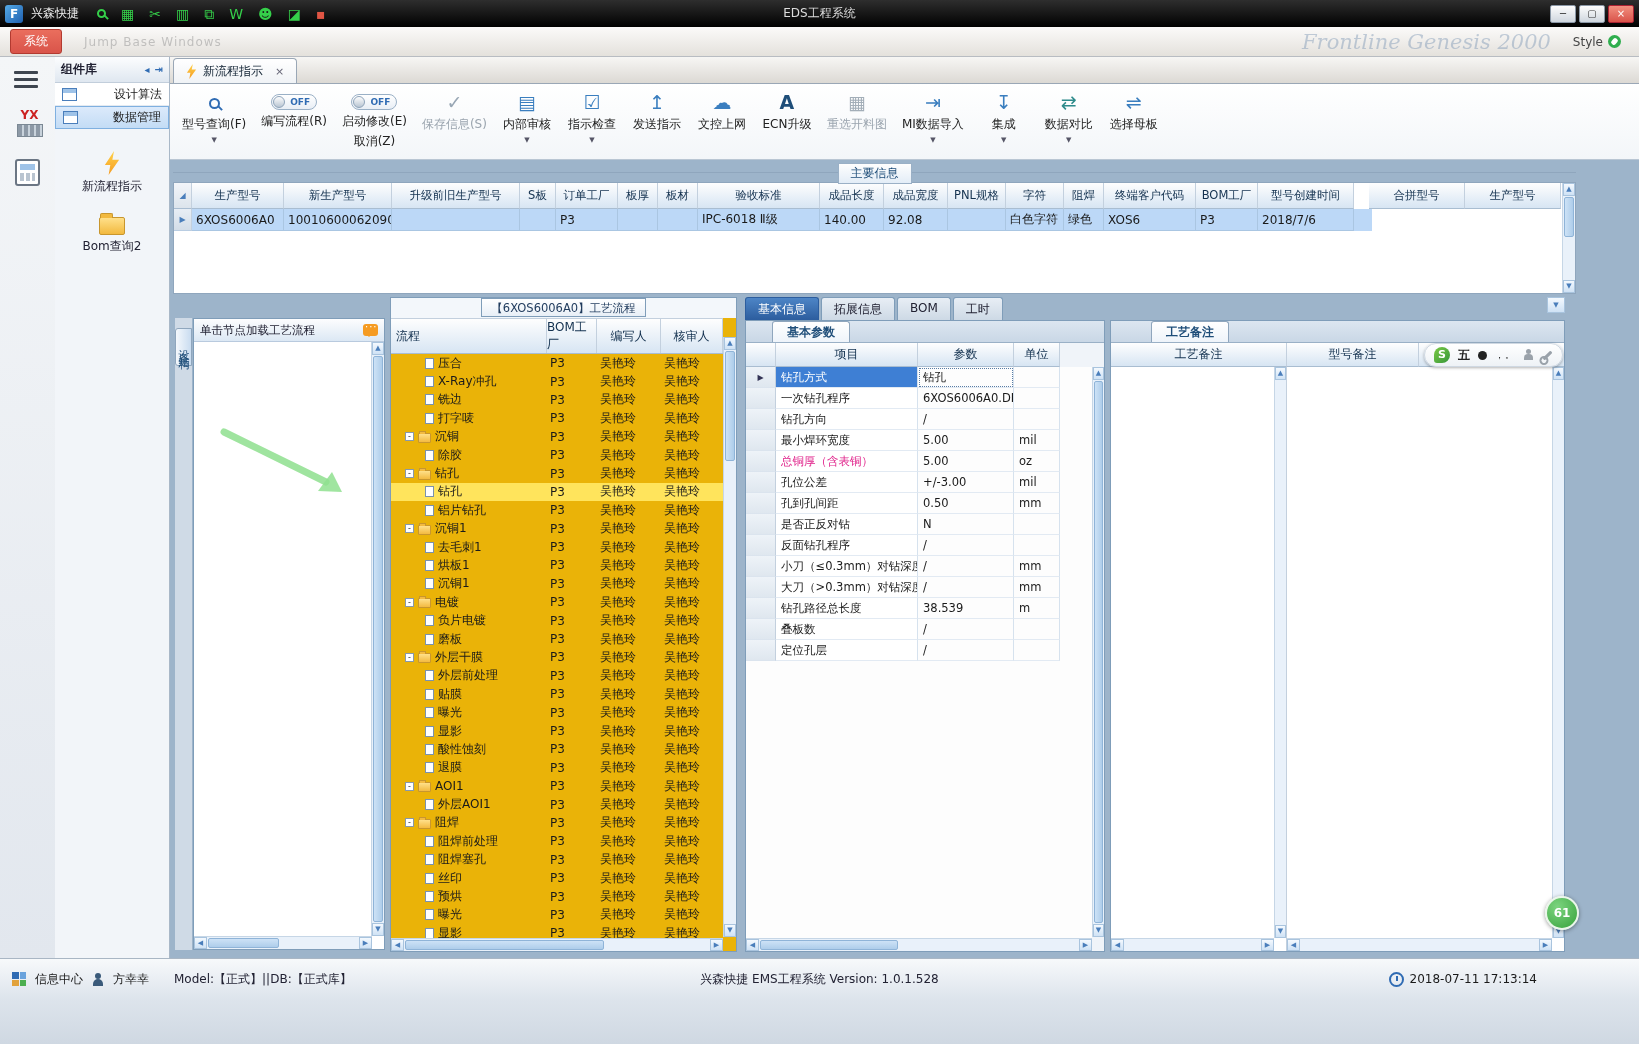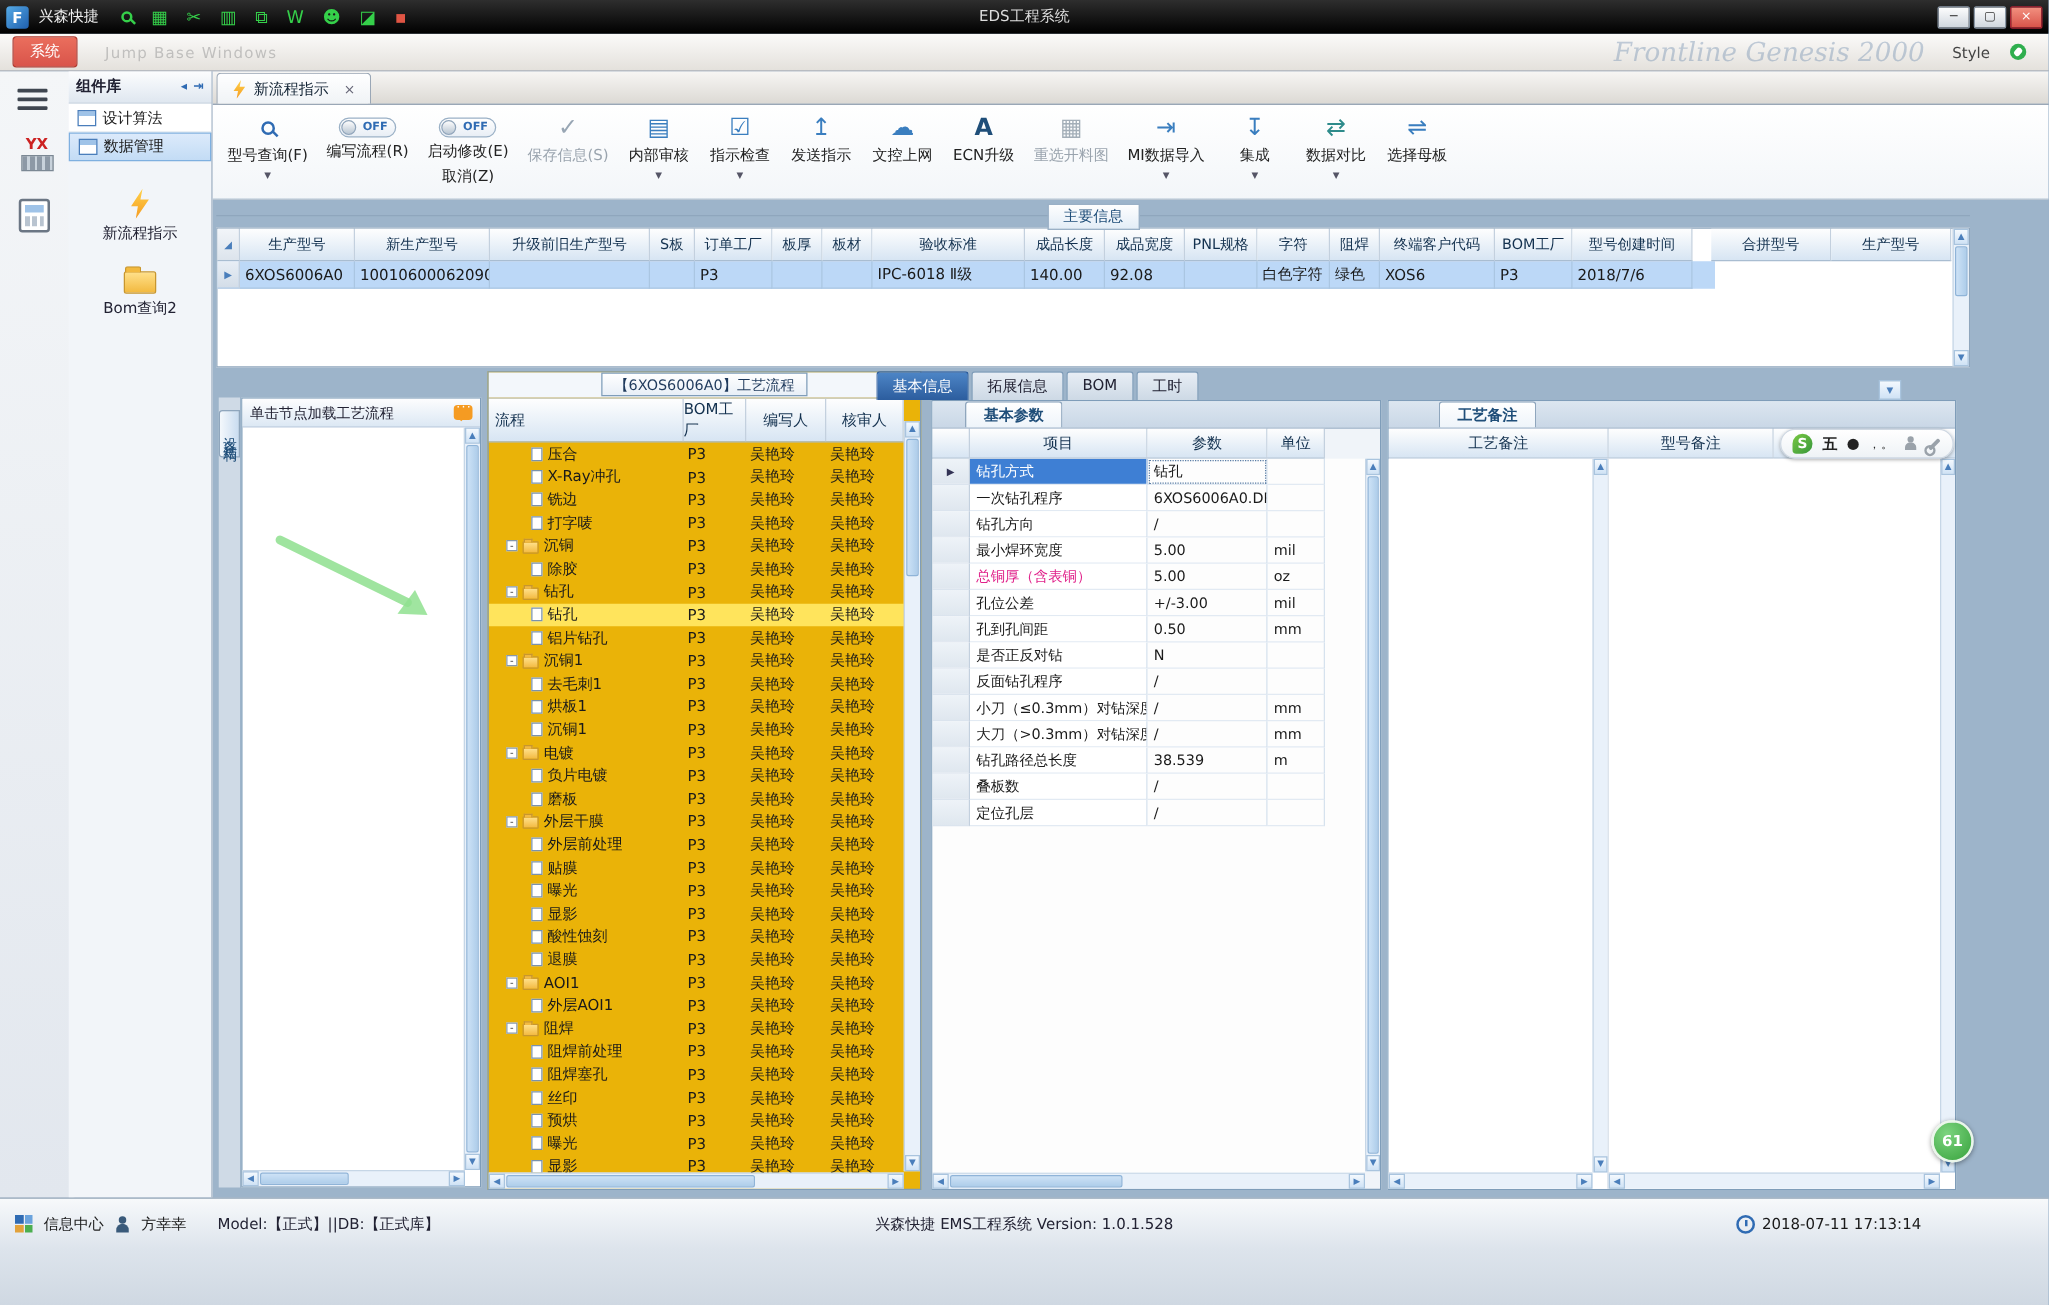--- a/index.html
+++ b/index.html
@@ -19,39 +19,39 @@
 .mag{position:relative;display:inline-block;width:9px;height:9px;border:2px solid currentColor;border-radius:50%;}
 .mag::after{content:'';position:absolute;width:6px;height:2px;background:currentColor;transform:rotate(45deg);right:-5px;bottom:-2px;}
 .green{color:var(--titlebar-icon-green,#35d04a);}
 .blue{color:#2f6bb3;}
 
 
 .menubar{position:absolute;top:27px;width:100%;height:30px;background:linear-gradient(#fbfaf9,#e4e1dc);border-bottom:1px solid #b8bcc2;display:flex;align-items:center;padding:0 10px;gap:22px;z-index:40;}
 .sys-btn{background:linear-gradient(#ea6e5d,var(--system-button-red,#d9544a));color:#fff;padding:3px 13px;border-radius:3px;border:1px solid #b23a30;}
 .faint-menu{color:#9b9b9b;opacity:.55;letter-spacing:1px;}
 .watermark{margin-left:auto;color:#7d97b5;opacity:.45;font-size:21px;font-style:italic;font-family:"DejaVu Serif","Liberation Serif",serif;}
-.style-area{display:flex;align-items:center;gap:16px;color:#444;margin-right:8px;}
+.style-area{display:flex;align-items:center;gap:5px;color:#444;margin-right:8px;}
 .phone-ic{width:13px;height:13px;border-radius:50%;background:#2fae4e;position:relative;}
 .phone-ic::after{content:'';position:absolute;left:4px;top:3px;width:5px;height:7px;border-radius:2px;background:#fff;transform:rotate(40deg);}
 
 
 .left-rail{position:absolute;left:0;top:57px;width:60px;height:901px;background:linear-gradient(#f4f6f8,#e2e7ee);border-right:1px solid #b9c4d0;z-index:30;}
 .burger{margin:14px 0 0 14px;width:24px;}
 .burger i{display:block;height:3px;background:#3f4650;margin:4px 0;border-radius:1px;}
 .yx{margin:20px 0 0 0;text-align:center;color:#c22;font-weight:bold;font-size:12px;}
 .yx-tower{width:26px;height:13px;margin:2px auto 0;background:repeating-linear-gradient(90deg,#8d99a6 0 4px,#c8d2db 4px 6px);border:1px solid #7b8894;}
 .calc-ic{margin:22px 0 0 15px;width:25px;height:27px;border:2px solid #6b7684;border-radius:3px;background:#fff;}
 .calc-ic::before{content:'';display:block;margin:3px;height:6px;background:#9fc3e8;}
 .calc-ic::after{content:'';display:block;margin:0 3px;height:8px;background:repeating-linear-gradient(90deg,#b9c4d0 0 4px,#fff 4px 6px);}
 
 
 .comp-panel{position:absolute;left:55px;top:57px;width:115px;height:901px;background:#f2f5f9;border-right:1px solid #a9b8c8;z-index:30;}
 .comp-header{height:26px;display:flex;align-items:center;padding:0 6px;background:linear-gradient(#fcfdfe,#dfe7f0);border-bottom:1px solid #c2cedb;font-weight:bold;color:#223;}
 .comp-nav{margin-left:auto;color:#2f6bb3;display:flex;gap:5px;font-size:10px;}
-.comp-item{height:23px;display:flex;align-items:center;gap:5px;padding:0 7px;background:#fff;border-bottom:1px solid #e4eaf1;}
+.comp-item{height:23px;display:flex;align-items:center;gap:5px;padding:0 7px;background:#fff;border-bottom:1px solid #e4eaf1;justify-content:space-between;}
 .comp-item.selected{background:linear-gradient(#dceafb,#c3dcf5);border:1px solid #7fb0e0;}
 .mod-ic{flex:0 0 15px;width:15px;height:13px;border:1px solid #4a7ebb;background:linear-gradient(#9fc3e8 0 4px,#fff 4px);}
 .shortcut{margin-top:22px;text-align:center;color:#223;}
 .bolt{display:inline-block;width:17px;height:24px;background:linear-gradient(#ffd24a,#f59b22);clip-path:polygon(62% 0,8% 58%,40% 58%,30% 100%,92% 36%,52% 36%);}
 .bolt-sm{display:inline-block;width:11px;height:15px;background:linear-gradient(#ffd24a,#f59b22);clip-path:polygon(62% 0,8% 58%,40% 58%,30% 100%,92% 36%,52% 36%);}
 .folder-big{display:inline-block;width:26px;height:18px;background:linear-gradient(#ffe08a,#f2b93f);border:1px solid #c8962e;border-radius:2px;position:relative;}
 .folder-big::before{content:'';position:absolute;top:-5px;left:0;width:11px;height:4px;background:#f2b93f;border:1px solid #c8962e;border-bottom:none;border-radius:2px 2px 0 0;}
 
 
 .tabbar{position:absolute;left:170px;top:57px;width:1469px;height:27px;background:linear-gradient(#f7f6f4,#dcd9d4);border-bottom:1px solid #9aa7b6;display:flex;align-items:flex-end;padding-left:3px;}
@@ -118,21 +118,21 @@
 .trow.grp .cf{padding-left:14px;}
 .exp{flex:0 0 9px;width:9px;height:9px;border:1px solid #8899aa;line-height:7px;font-size:8px;text-align:center;background:#fff;color:#333;}
 .folder-ic{flex:0 0 13px;width:13px;height:10px;background:linear-gradient(#ffe08a,#f3ba41);border:1px solid #c8962e;border-radius:1px;position:relative;margin-top:2px;}
 .folder-ic::before{content:'';position:absolute;top:-3px;left:0;width:5px;height:2px;background:#f3ba41;border:1px solid #c8962e;border-bottom:none;}
 .file-ic{flex:0 0 9px;width:9px;height:11px;background:#fff;border:1px solid #7a92ad;}
 .cb{width:50px;padding-left:3px;}.cw{width:64px;padding-left:3px;}.ca{width:62px;padding-left:3px;}
 .flow-vscroll{top:39px;bottom:14px;right:0;}
 .flow-hscroll{margin-right:13px;}
 
 
-.right-tabs{position:absolute;left:701px;top:297px;width:820px;height:23px;display:flex;align-items:flex-end;}
+.right-tabs{position:absolute;left:745px;top:297px;width:820px;height:23px;display:flex;}
 .ptabs{display:flex;gap:2px;}
 .ptab{padding:3px 12px 2px;border:1px solid #7f9db9;border-bottom:none;border-radius:3px 3px 0 0;background:linear-gradient(#e8eef5,#cdd9e5);color:#223;}
 .ptab.active{background:linear-gradient(#4d85c6,#2c5d9e);color:#fff;border-color:#2c5d9e;}
 .ptab-drop{margin-left:auto;width:18px;height:16px;background:linear-gradient(#f4f9fe,#cfe2f5);border:1px solid #a9c4de;color:#4a7ebb;font-size:7px;text-align:center;line-height:14px;}
 .params-panel{position:absolute;left:745px;top:320px;width:360px;height:632px;background:#f0f4f9;border:1px solid #7f9db9;display:flex;flex-direction:column;}
 .sub-tab-row{flex:0 0 22px;background:linear-gradient(#dce6f0,#c9d7e6);border-bottom:1px solid #9ab0c6;display:flex;align-items:flex-end;padding-left:26px;}
 .sub-tab{background:linear-gradient(#ffffff,#eef4fa);border:1px solid #8fa6bd;border-bottom:none;border-radius:3px 3px 0 0;padding:2px 14px 1px;color:#1f4e79;font-weight:bold;}
 .param-head{flex:0 0 24px;display:flex;margin-right:12px;}
 .param-head>div{background:linear-gradient(#fefefe,#d7e5f3);border-right:1px solid #c3d0de;border-bottom:1px solid #a9bdd1;display:flex;align-items:center;justify-content:center;color:#13314f;}
 .phg{width:30px;}.phi{width:142px;}.phv{width:96px;}.phu{width:46px;}

